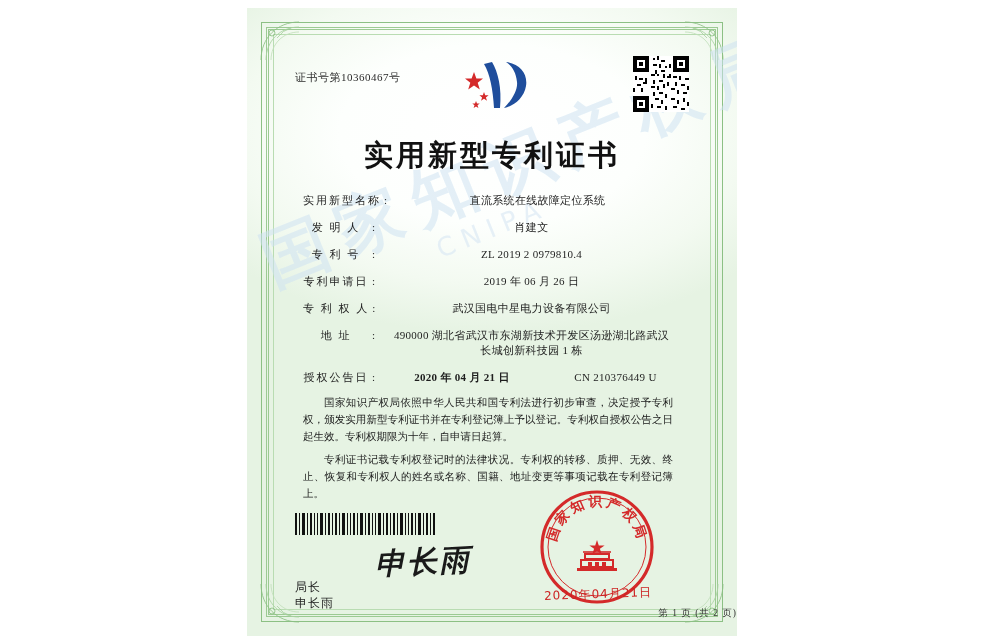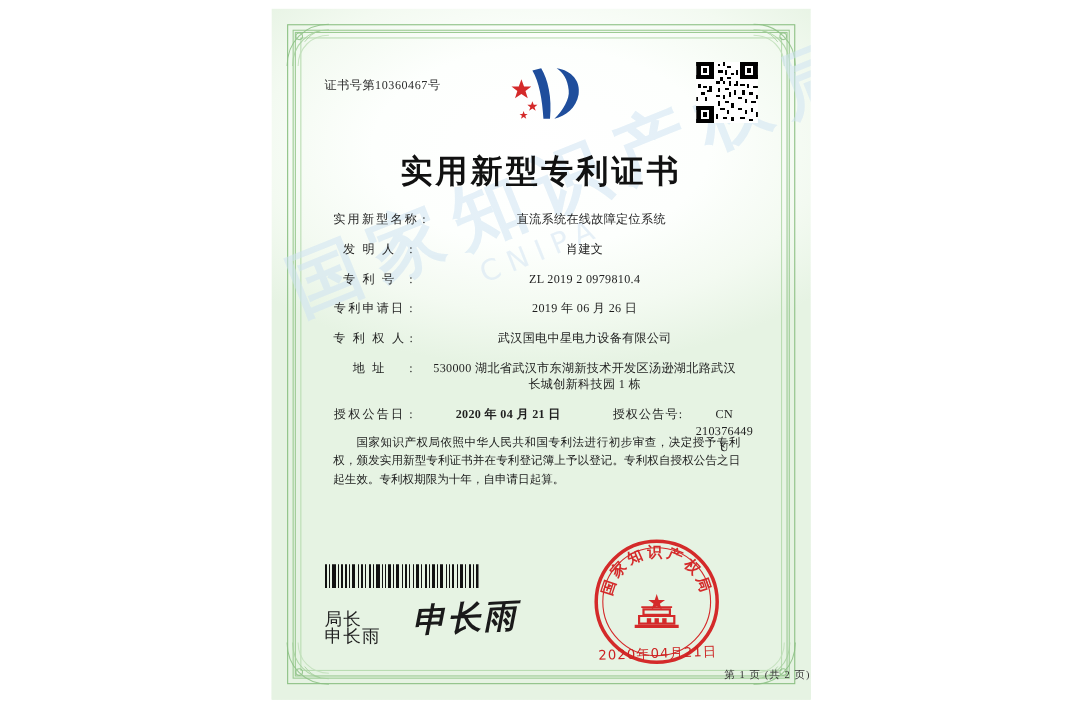--- a/index.html
+++ b/index.html
@@ -189,22 +189,22 @@
     left: 48px;
     top: 505px;
     width: 140px;
     height: 22px;
   }
 
   
   .sig-label {
     position: absolute;
     left: 48px;
-    top: 548px;
-    font-size: 16px;
+    top: 571px;
+    font-size: 12px;
     line-height: 16px;
     color: #1e1e1e;
     letter-spacing: 1px;
   }
   .sig-script {
     position: absolute;
     left: 128px;
     top: 534px;
     font-size: 30px;
     color: #1a1a1a;
@@ -406,39 +406,39 @@
       </div>
       <div class="field-row">
         <span class="field-label">专 利 权 人</span>
         <span class="field-colon">:</span>
         <span class="field-value">武汉国电中星电力设备有限公司</span>
       </div>
       <div class="field-row">
         <span class="field-label">地 址</span>
         <span class="field-colon">:</span>
         <span class="field-value">
-          <span>530000 湖北省武汉市东湖新技术开发区汤逊湖北路武汉</span>
+          <span>490000 湖北省武汉市东湖新技术开发区汤逊湖北路武汉</span>
           <span class="line2">长城创新科技园 1 栋</span>
         </span>
       </div>
       <div class="field-row">
         <span class="field-label">授权公告日</span>
         <span class="field-colon">:</span>
         <span class="field-value">
           <span class="inline-split">
             <span class="seg-a">2020 年 04 月 21 日</span>
-            <span class="seg-lbl"><span>授权公告号</span>:</span>
             <span class="seg-b">CN 210376449 U</span>
           </span>
         </span>
       </div>
     </div>
 
     <div class="paras">
       <p>国家知识产权局依照中华人民共和国专利法进行初步审查，决定授予专利权，颁发实用新型专利证书并在专利登记簿上予以登记。专利权自授权公告之日起生效。专利权期限为十年，自申请日起算。</p>
+      <p>专利证书记载专利权登记时的法律状况。专利权的转移、质押、无效、终止、恢复和专利权人的姓名或名称、国籍、地址变更等事项记载在专利登记簿上。</p>
     </div>
 
     <div class="barcode">
       <svg width="140" height="22" viewBox="0 0 140 22" shape-rendering="crispEdges">
         <rect width="140" height="22" fill="none"></rect>
         <g fill="#111111">
           <rect x="0" y="0" width="2" height="22"></rect>
             <rect x="4" y="0" width="1" height="22"></rect>
           <rect x="7" y="0" width="3" height="22"></rect>
             <rect x="12" y="0" width="1" height="22"></rect>

